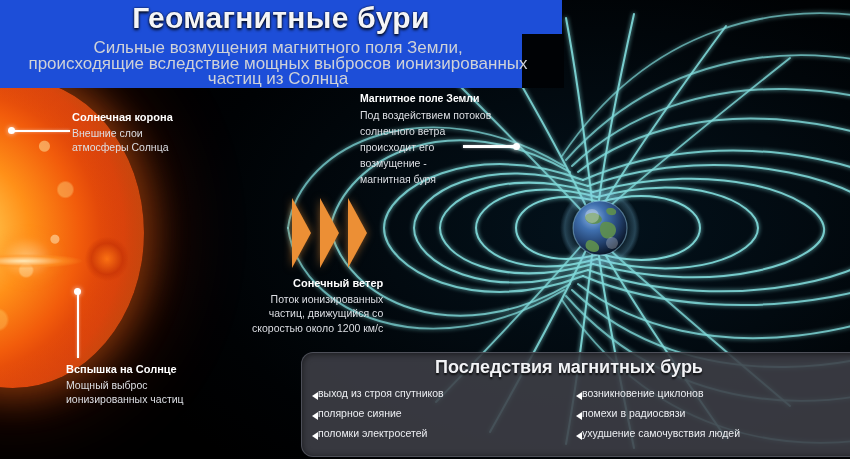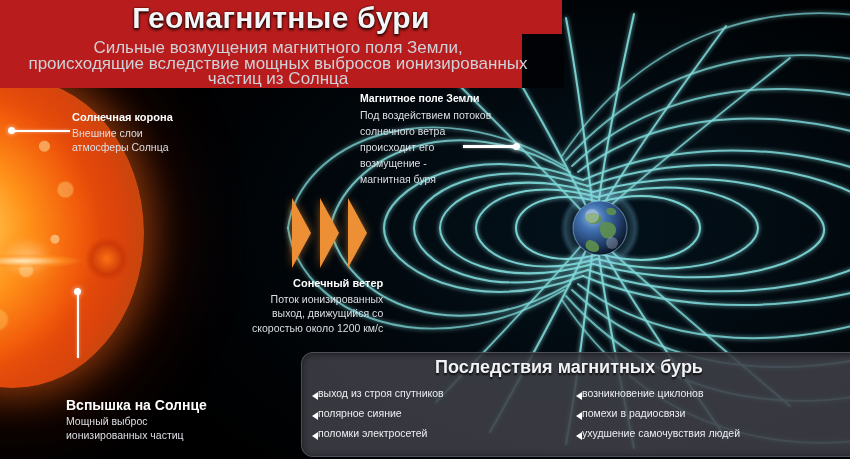--- a/index.html
+++ b/index.html
@@ -67,21 +67,21 @@
     position:absolute;top:0;width:0;height:0;
     border-top:35px solid transparent;border-bottom:35px solid transparent;
     border-left:19px solid #ec8f35;
     filter:drop-shadow(0 0 4px rgba(236,143,53,.55));
   }
   .chev.c1{left:0;} .chev.c2{left:28px;} .chev.c3{left:56px;}
 
   
   .header{
     position:absolute;left:0;top:0;width:562px;height:88px;
-    background:#b91c1c;
+    background:#1d4ed8;
   }
   .header-cut{
     position:absolute;left:522px;top:34px;width:42px;height:54px;background:#000205;
   }
   .title{
     position:absolute;left:0;top:1px;width:562px;
     text-align:center;
     font-size:30px;font-weight:bold;color:#f4f5f7;
     letter-spacing:.3px;
     text-shadow:0 2px 3px rgba(0,0,0,.85), 0 0 2px rgba(0,0,0,.9);
@@ -98,21 +98,21 @@
   .label .hd{font-weight:bold;color:#ffffff;display:block;margin-bottom:1px;}
   .label .bd{display:block;color:#dddfe4;}
 
   .lab-corona{left:72px;top:110px;font-size:10.5px;line-height:14.5px;}
   .lab-corona .hd{font-size:11px;}
   .lab-mag{left:360px;top:90px;font-size:10.5px;line-height:16px;}
   .lab-mag .hd{font-size:10.5px;}
   .lab-wind{left:252px;top:276px;font-size:10.5px;line-height:14.5px;text-align:right;}
   .lab-wind .hd{font-size:11px;}
   .lab-flare{left:66px;top:362px;font-size:10.5px;line-height:14.5px;}
-  .lab-flare .hd{font-size:14px;margin-top:36px;}
+  .lab-flare .hd{font-size:11px;}
 
   
   .leader{position:absolute;background:#ffffff;box-shadow:0 0 3px rgba(255,255,255,.5);}
   .dot{
     position:absolute;width:7px;height:7px;border-radius:50%;
     background:#ffffff;box-shadow:0 0 5px rgba(255,255,255,.75);
   }
 
   
   .conseq{
@@ -270,21 +270,21 @@
     <span class="hd">Солнечная корона</span>
     <span class="bd">Внешние слои</span>
     <span class="bd">атмосферы Солнца</span>
   </div>
   <div class="leader" style="left:463px;top:145px;width:54px;height:3px;"></div>
   <div class="dot" style="left:513px;top:143px;"></div>
 
   <div class="label lab-wind">
     <span class="hd">Сонечный ветер</span>
     <span class="bd">Поток ионизированных</span>
-    <span class="bd">выход, движущийся со</span>
+    <span class="bd">частиц, движущийся со</span>
     <span class="bd">скоростью около 1200 км/с</span>
   </div>
 
   <div class="dot" style="left:74px;top:288px;"></div>
   <div class="leader" style="left:76.5px;top:292px;width:2.5px;height:66px;"></div>
   <div class="label lab-flare">
     <span class="hd">Вспышка на Солнце</span>
     <span class="bd">Мощный выброс</span>
     <span class="bd">ионизированных частиц</span>
   </div>

